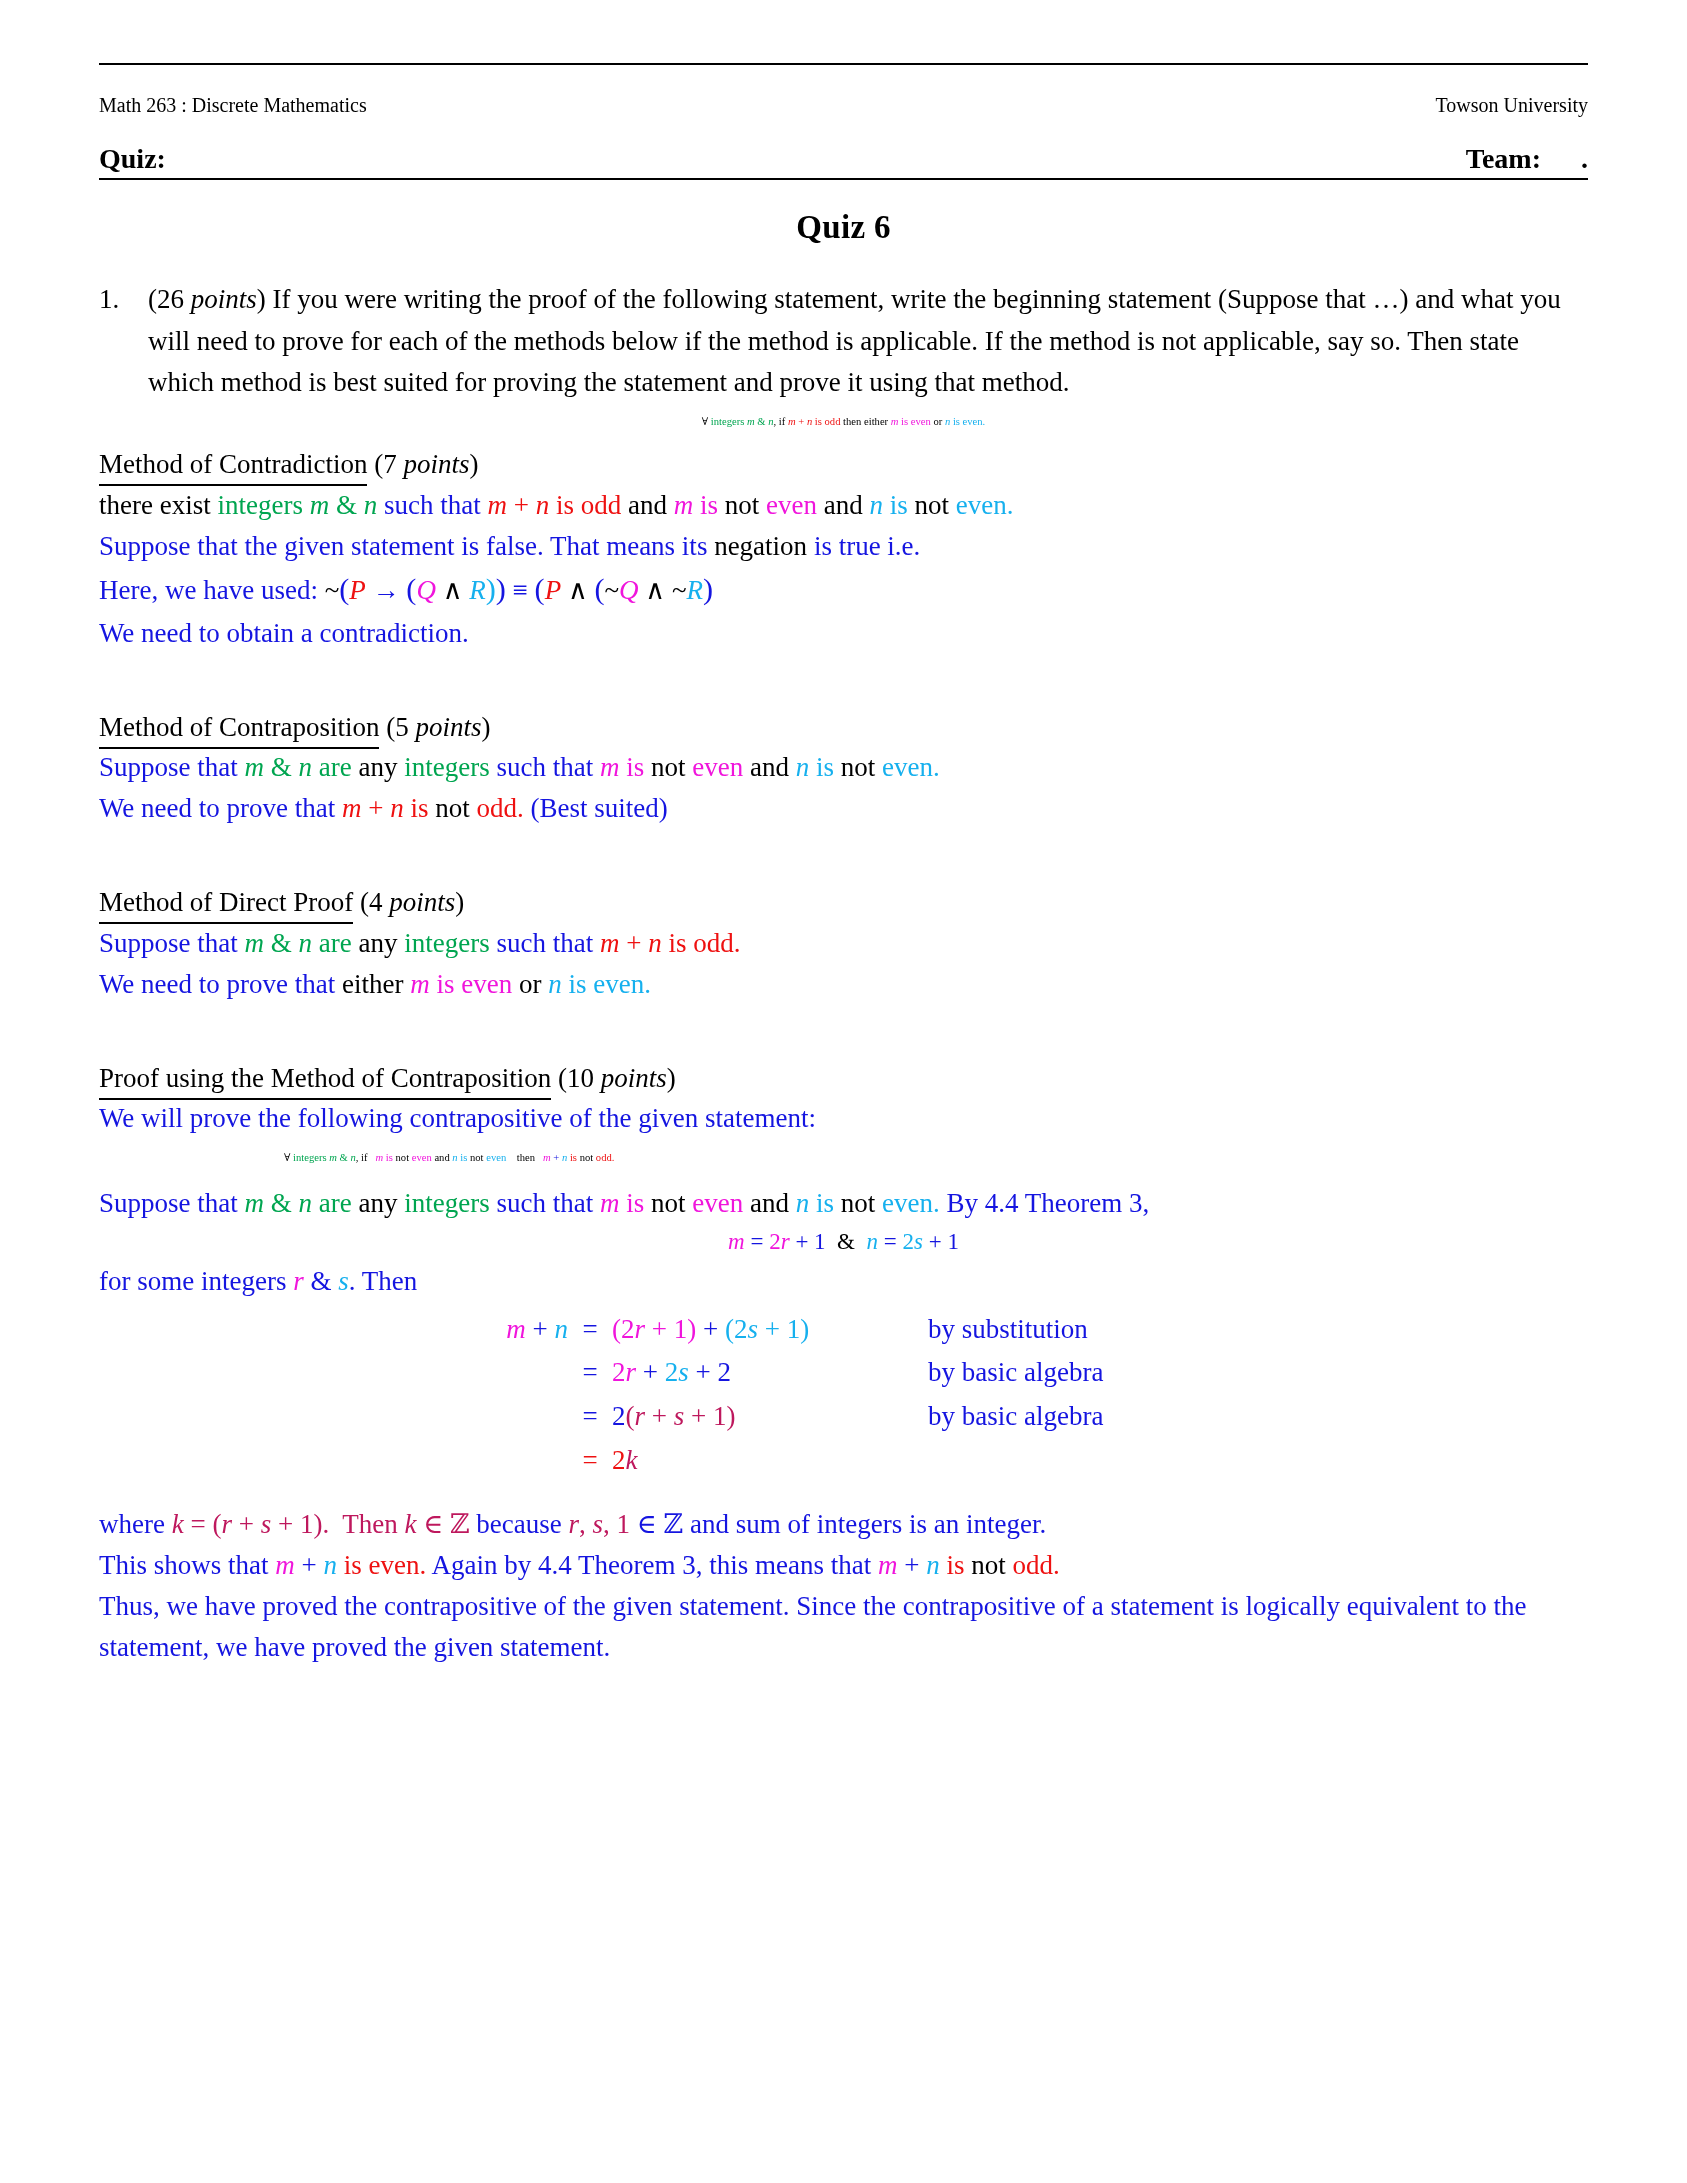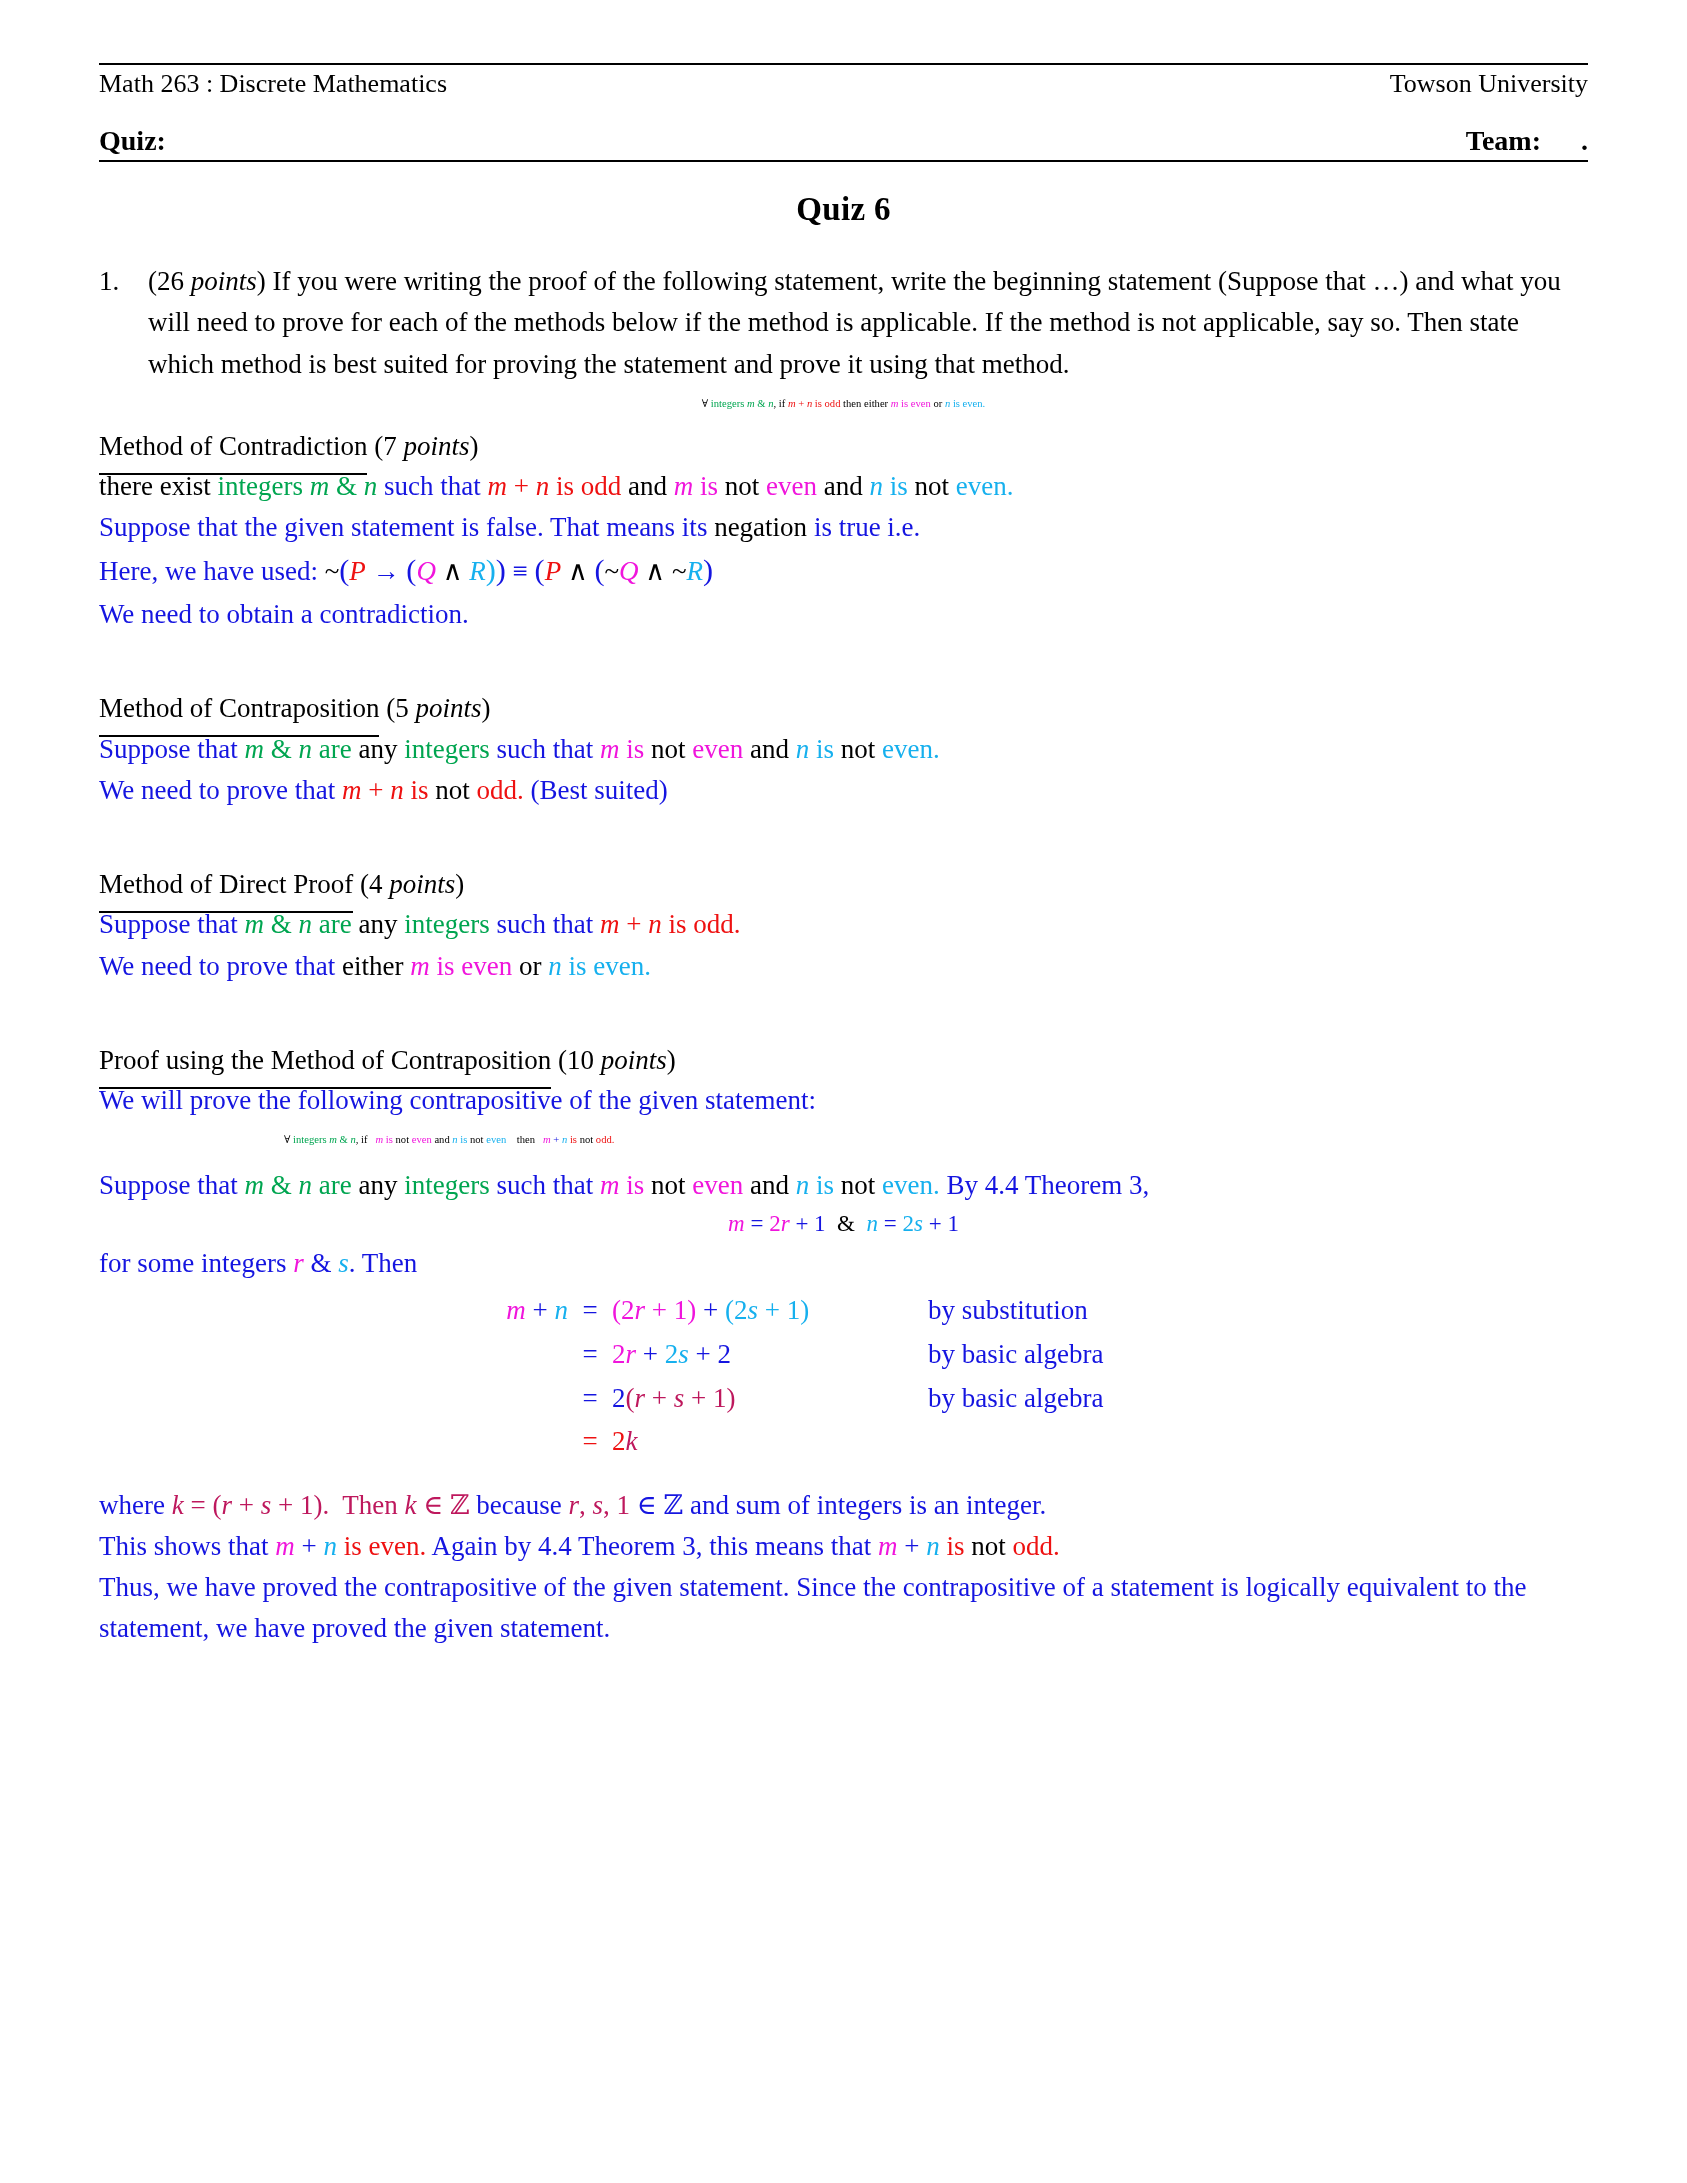--- a/index.html
+++ b/index.html
@@ -28,23 +28,23 @@
   .rule-top {
     height: 0;
     border-top: 2px solid #000;
     width: 100%;
     margin: 0;
   }
   .hdr-row {
     display: flex;
     justify-content: space-between;
     align-items: baseline;
-    font-size: 26px;
+    font-size: 20px;
     line-height: 1.28;
-    padding-top: 2px;
+    padding-top: 28px;
   }
   .hdr-row.name-row {
     font-weight: bold;
     font-size: 28px;
     padding-top: 2.6px;
     padding-bottom: 1.3px;
   }
   .rule-bottom {
     height: 0;
     border-top: 2.6px solid #000;
@@ -85,21 +85,21 @@
   }
 
   
   .sec-head {
     margin-top: 17px;
     font-size: 27px;
     line-height: 1.5;
   }
   .sec-head .ul {
     border-bottom: 2.6px solid #000;
-    padding-bottom: 12px;
+    padding-bottom: 5px;
   }
   .line {
     font-size: 27px;
     line-height: 1.52;
   }
   .gap { height: 36px; }
   .gap-sm { height: 20px; }
 
   
   .mathline {

